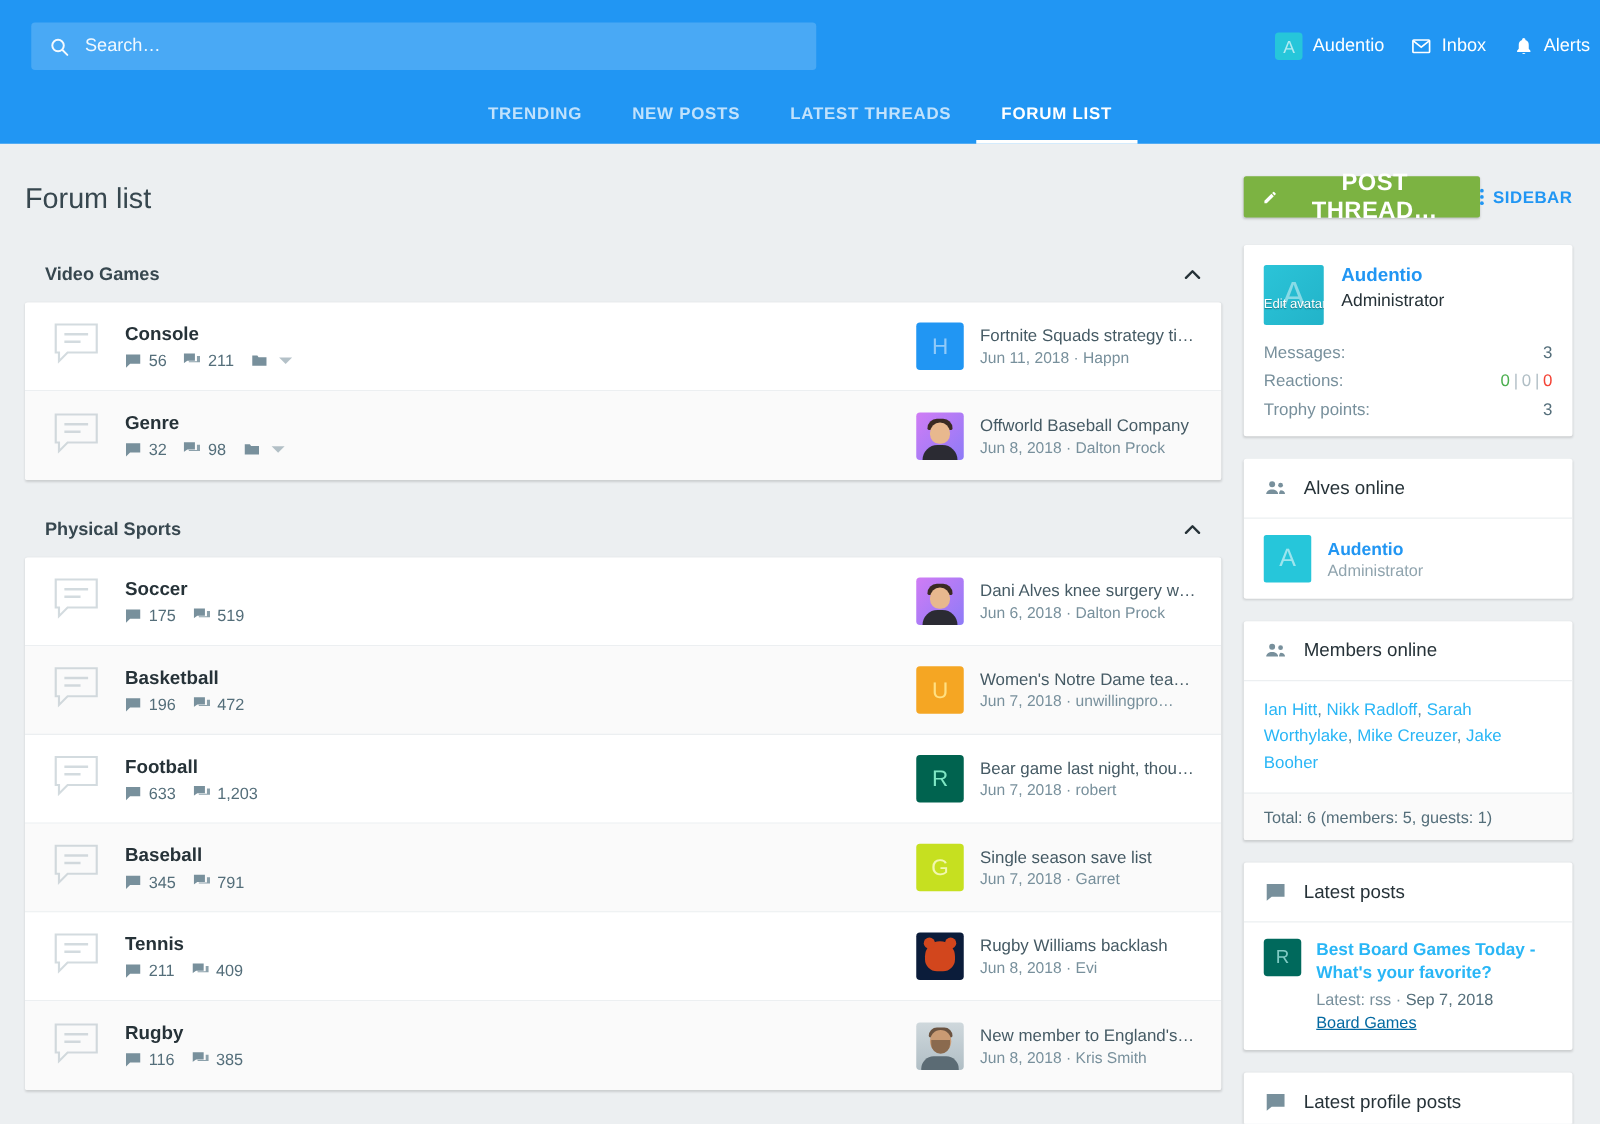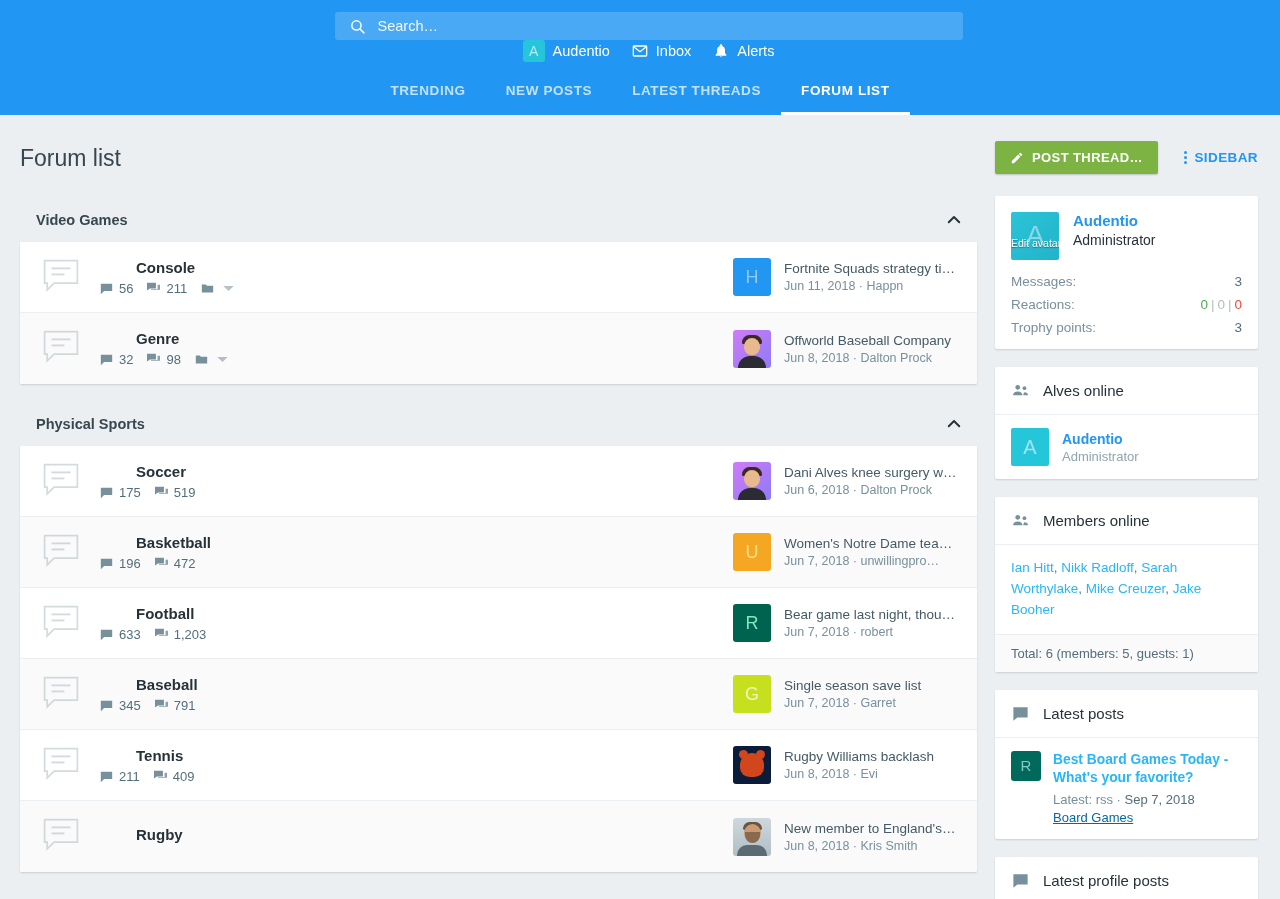--- a/index.html
+++ b/index.html
@@ -18,21 +18,20 @@
     height: 115px;
     position: relative;
     width: 1280px;
   }
   .header-top {
     display: flex;
     align-items: center;
     justify-content: space-between;
     padding: 12px 8px 0 25px;
     height: 62px;
-    flex-direction: column;
   }
   .search-box {
     display: flex;
     align-items: center;
     background: rgba(255,255,255,0.18);
     border-radius: 3px;
     height: 38px;
     width: 628px;
     padding: 0 14px;
   }
@@ -113,21 +112,21 @@
     border-bottom: 1px solid #eceff1;
     background: #ffffff;
   }
   .forum-row.alt { background: #fafafa; }
   .forum-row:last-child { border-bottom: none; }
 
   .forum-icon { width: 38px; flex: 0 0 38px; margin-right: 20px; opacity: .55; }
   .forum-main { flex: 1 1 auto; min-width: 0; }
   .forum-name {
     font-size: 15px; font-weight: bold; color: #263238;
-    margin-bottom: 5px; cursor: pointer; margin-left: 36px;
+    margin-bottom: 5px; cursor: pointer;
   }
   .forum-stats { display: flex; align-items: center; gap: 6px; color: #546e7a; font-size: 13px; }
   .stat { display: flex; align-items: center; gap: 6px; margin-right: 8px; }
   .stat svg { width: 13px; height: 13px; flex: 0 0 13px; }
   .caret { width: 9px; height: 9px; opacity: .55; }
 
   .forum-last { display: flex; align-items: center; width: 230px; flex: 0 0 230px; }
   .la {
     width: 38px; height: 38px; flex: 0 0 38px; border-radius: 3px;
     margin-right: 13px; font-size: 18px; text-align: center; line-height: 38px;
@@ -167,21 +166,21 @@
 
   
   .sidebar { width: 263px; flex: 0 0 263px; padding-top: 18px; }
   .sidebar-top {
     display: flex; align-items: center; justify-content: space-between;
     margin: 8px 0 22px 0;
   }
   .post-btn {
     background: #7cb342; color: #ffffff; border: none;
     height: 33px; padding: 12px 15px; border-radius: 2px;
-    font-size: 13px; font-weight: bold; letter-spacing: .4px;
+    font-size: 19px; font-weight: bold; letter-spacing: .4px;
     display: flex; align-items: center; gap: 8px; cursor: pointer;
     font-family: "Liberation Sans", sans-serif;
     box-shadow: 0 1px 2px rgba(0,0,0,.2);
     text-transform: uppercase;
   }
   .pencil-icon { width: 14px; height: 14px; }
   .sidebar-toggle {
     display: flex; align-items: center; gap: 7px;
     color: #2196f3; font-size: 13.5px; font-weight: bold;
     letter-spacing: .4px; cursor: pointer; text-transform: uppercase;
@@ -574,20 +573,35 @@
             </div>
           </div>
           <div class="forum-row alt">
             <span class="forum-icon"><svg viewBox="0 0 44 40" fill="none" stroke="#b0bec5" stroke-width="2">
                 <path d="M3 3h38v26H14l-8 8v-8H3z"></path>
                 <line x1="11" y1="12" x2="33" y2="12" stroke-width="2.2"></line>
                 <line x1="11" y1="19" x2="26" y2="19" stroke-width="2.2"></line>
               </svg></span>
             <div class="forum-main">
               <div class="forum-name">Rugby</div>
+              <div class="forum-stats">
+                <span class="stat">
+                  <svg viewBox="0 0 16 16" fill="#78909c">
+                    <path d="M1 2h14v9H5l-4 4z"></path>
+                  </svg>
+                  <span>116</span>
+                </span>
+                <span class="stat">
+                  <svg viewBox="0 0 16 16" fill="#78909c">
+                    <path d="M0 1h11v7H3.5L0 10.5z"></path>
+                    <path d="M5 9.5h11v-6h-3v5H5z" opacity=".85"></path>
+                  </svg>
+                  <span>385</span>
+                </span>
+              </div>
             </div>
             <div class="forum-last">
               <div class="la av-photo">
                 <span class="p-hair"></span>
                 <span class="p-head"></span>
                 <span class="p-beard"></span>
                 <span class="p-body"></span>
               </div>
               <div class="la-text">
                 <div class="la-title">New member to England's…</div>

